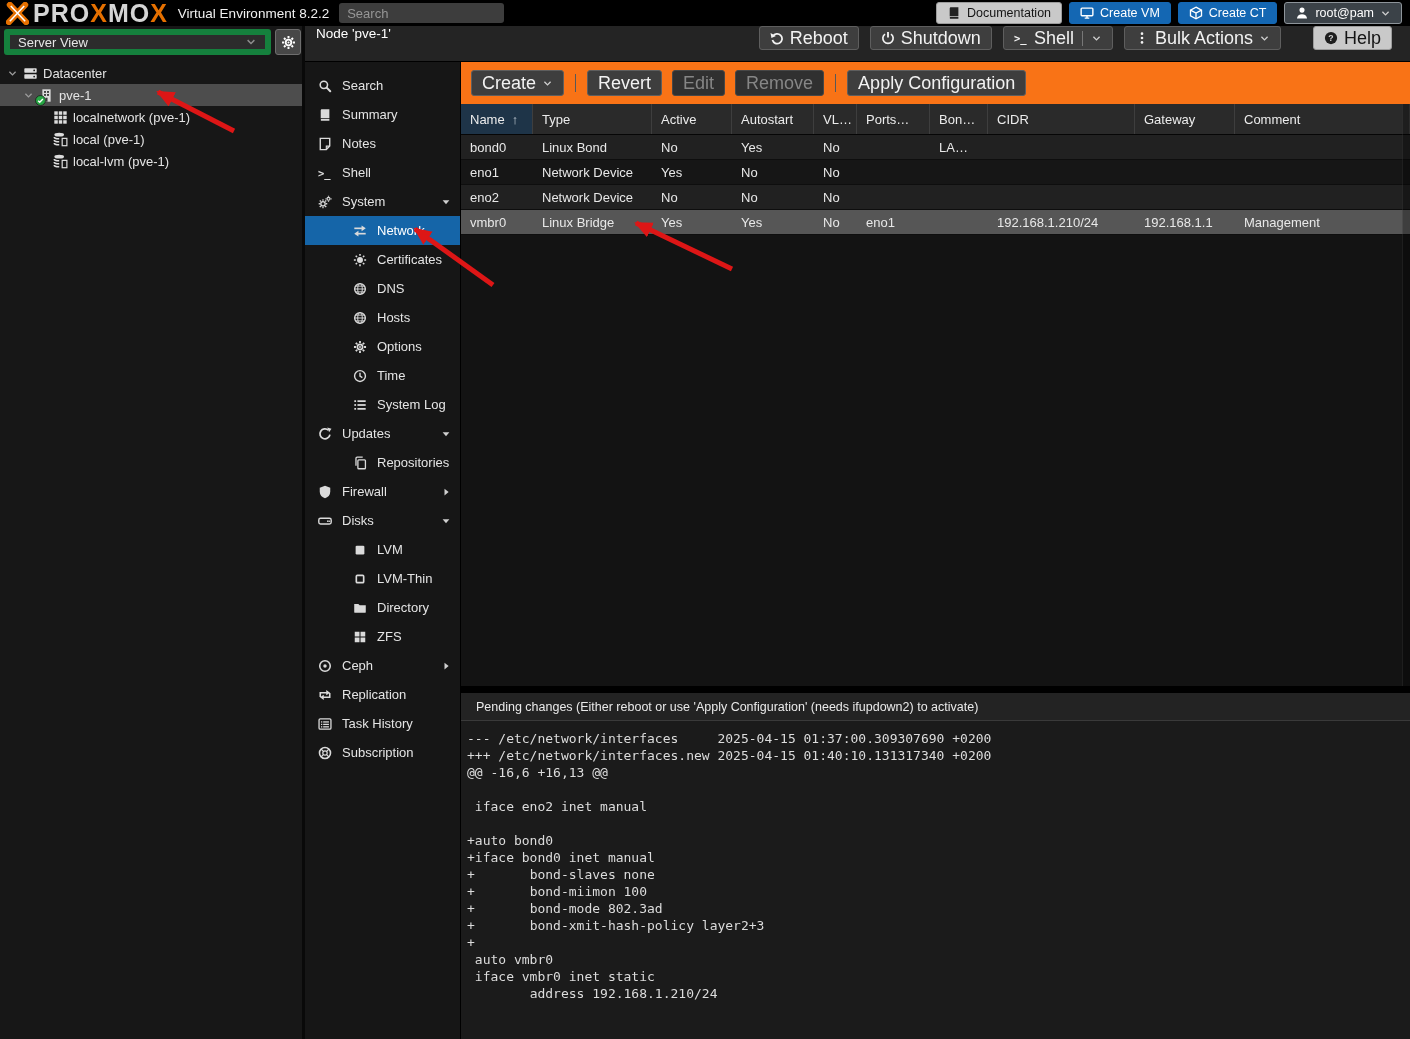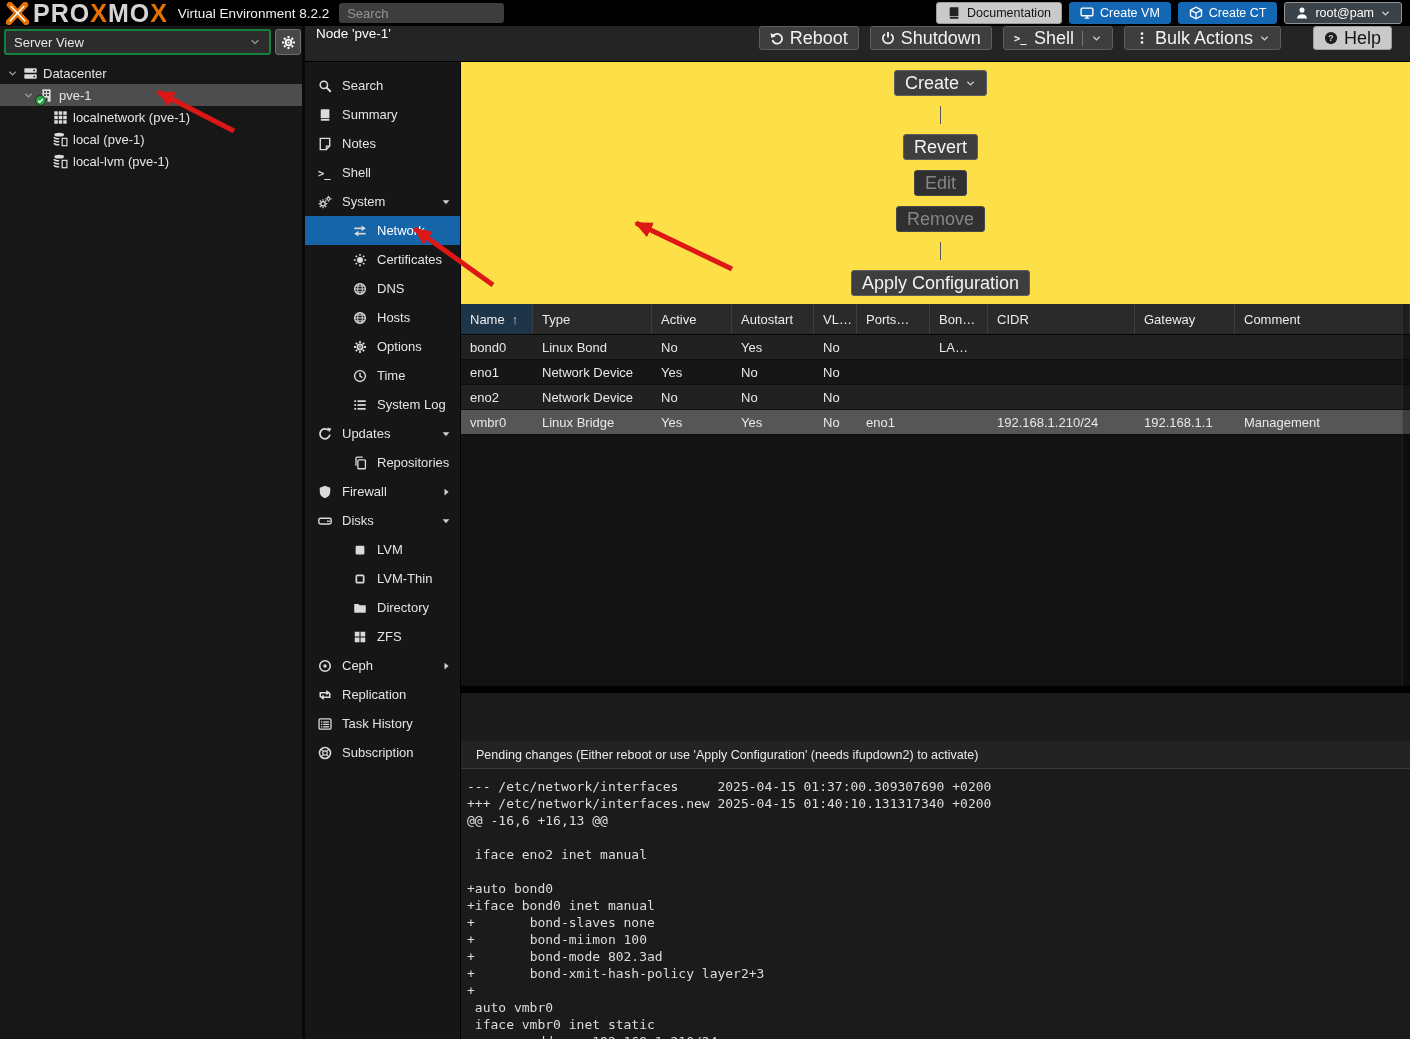--- a/index.html
+++ b/index.html
@@ -35,21 +35,21 @@
   .vdiv { width:1px; height:15px; background:#777; margin:0 2px; }
 
   
   .app { display:flex; height:1013px; }
   .treecol { width:302px; background:#171717; display:flex; flex-direction:column; }
   .splitter { width:3px; background:#090909; cursor:col-resize; }
   .contentcol { flex:1; display:flex; flex-direction:column; min-width:0; }
 
   
   .tree-toolbar { height:32px; display:flex; align-items:center; gap:4px; padding:0 1px 0 4px; }
-  .view-select { flex:1; height:26px; background:#2c2c2c; border:2px solid #15803d; border-radius:3px;
+  .view-select { flex:1; height:26px; background:#2c2c2c; border:6px solid #15803d; border-radius:3px;
                  display:flex; align-items:center; justify-content:space-between; padding:0 8px; cursor:pointer; }
   .view-select .chev { color:#8d8d8d; }
   .gearbtn { width:26px; height:26px; background:#474747; border:1px solid #6e6e6e; border-radius:3px;
              display:flex; align-items:center; justify-content:center; color:#fff; cursor:pointer; }
   .gearbtn svg { width:15px; height:15px; }
   .tree { padding-top:4px; }
   .trow { height:22px; display:flex; align-items:center; gap:5px; color:#e4e4e4; cursor:pointer; }
   .trow.sel { background:#4d4d4d; }
   .texp { width:11px; height:11px; color:#9b9b9b; flex:none; }
   .tic { width:15px; height:15px; color:#dcdcdc; flex:none; }
@@ -69,21 +69,21 @@
   .menu { width:155px; background:#161616; padding-top:9px; flex:none; }
   .mi { height:29px; display:flex; align-items:center; gap:10px; padding:0 8px 0 13px;
         color:#e4e4e4; cursor:pointer; }
   .mi .ic { color:#dadada; }
   .mi.child { padding-left:48px; }
   .mi.sel { background:#1565a8; color:#fff; }
   .mi .caret { margin-left:auto; width:12px; height:12px; color:#d0d0d0; }
   .mi .lbl { white-space:nowrap; }
 
   .panel { flex:1; display:flex; flex-direction:column; background:#141414; border-left:1px solid #000; min-width:0; }
-  .toolbar { padding:8px 0 8px 10px; display:flex; align-items:center; gap:10px; background:#fde047;flex-direction:column; }
+  .toolbar { padding:8px 0 8px 10px; display:flex; align-items:center; gap:10px; background:#f97316; }
   .toolbar .btn { height:26px; }
   .tsep { width:1px; height:18px; background:#585858; margin:0 1px; }
 
   
   .grid { flex:1; display:flex; flex-direction:column; position:relative; min-height:0; }
   .ghead { display:flex; height:31px; background:#2a2a2a; border-bottom:1px solid #060606; }
   .hcell { display:flex; align-items:center; padding:0 4px 0 9px; border-right:1px solid #3e3e3e;
            color:#ececec; cursor:pointer; white-space:nowrap; overflow:hidden; }
   .hcell.sorted { background:#1e3448; }
   .sortarrow { margin-left:7px; color:#c3cdd6; font-size:13px; }
@@ -96,21 +96,21 @@
   .c3{width:82px;flex:none}.c4{width:43px;flex:none}.c5{width:73px;flex:none}
   .c6{width:58px;flex:none}.c7{width:147px;flex:none}.c8{width:100px;flex:none}
   .c9{flex:1;min-width:0}
   .gfill { flex:1; background:#131313; }
   .vscroll { position:absolute; top:0; right:0; bottom:0; width:8px;
              background:rgba(0,0,0,.28); border-left:1px solid rgba(255,255,255,.07); }
 
   
   .pending { height:353px; flex:none; border-top:7px solid #000; display:flex; flex-direction:column; background:#1b1b1b; }
   .pending-header { height:28px; flex:none; background:#232323; border-bottom:1px solid #3a3a3a;
-                    display:flex; align-items:center; padding:0 15px; font-size:12.5px; color:#eaeaea;margin-top:48px; }
+                    display:flex; align-items:center; padding:0 15px; font-size:12.5px; color:#eaeaea; }
   .pending-body { flex:1; overflow:hidden; }
   .pending-body pre { margin:0; padding:9px 0 0 6px; font-family:"DejaVu Sans Mono","Liberation Mono",monospace;
                       font-size:13px; line-height:17px; color:#dcdcdc; tab-size:8; -moz-tab-size:8; white-space:pre; }
 
   
   #arrow-overlay { position:absolute; left:0; top:0; width:1410px; height:1039px;
                    pointer-events:none; z-index:50; }
   .defs-holder { position:absolute; width:0; height:0; overflow:hidden; }
 </style>
 </head>

